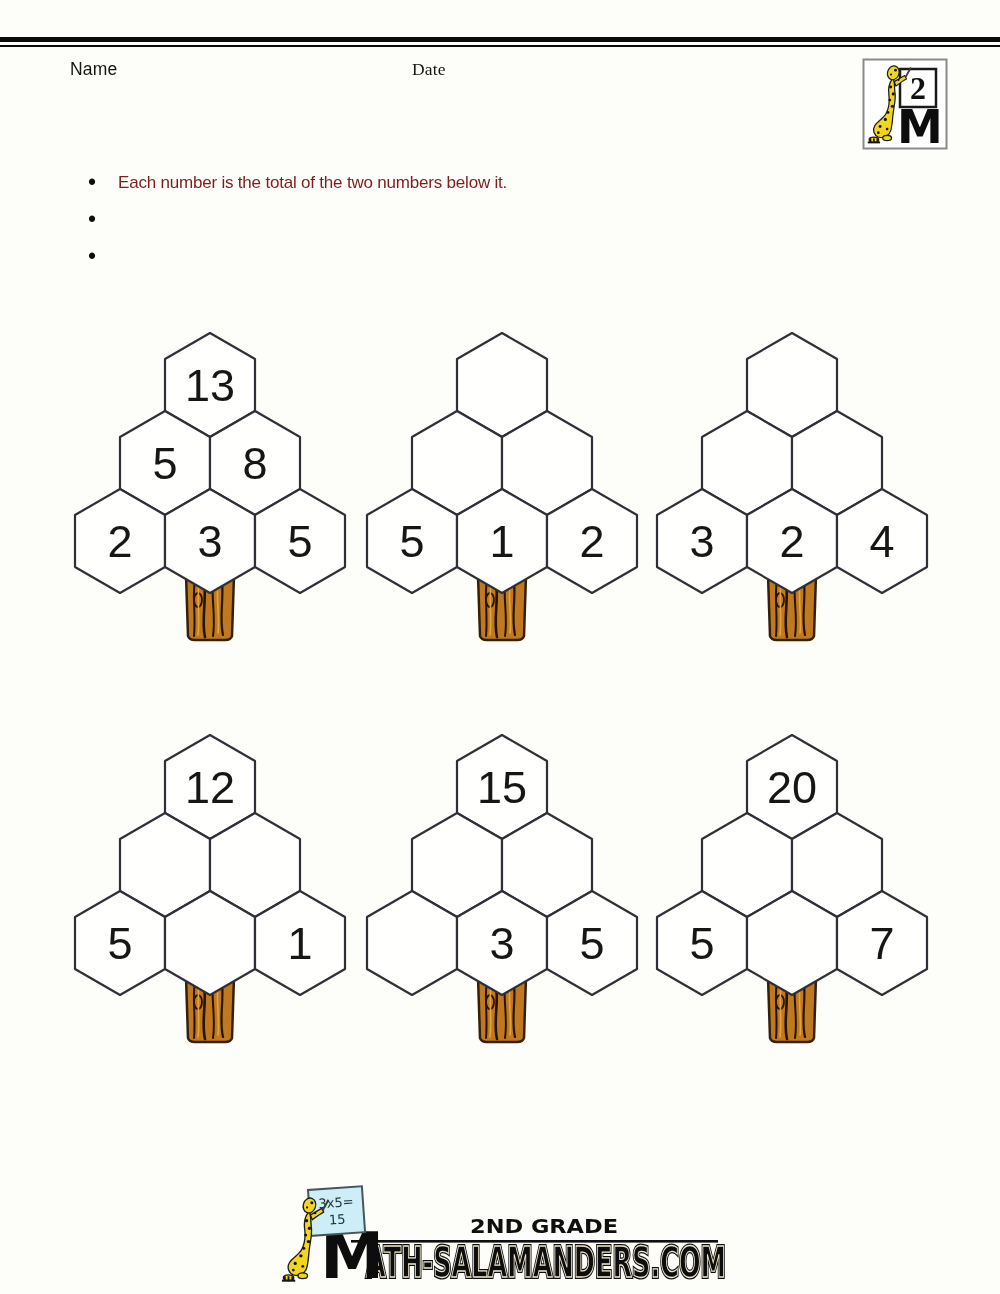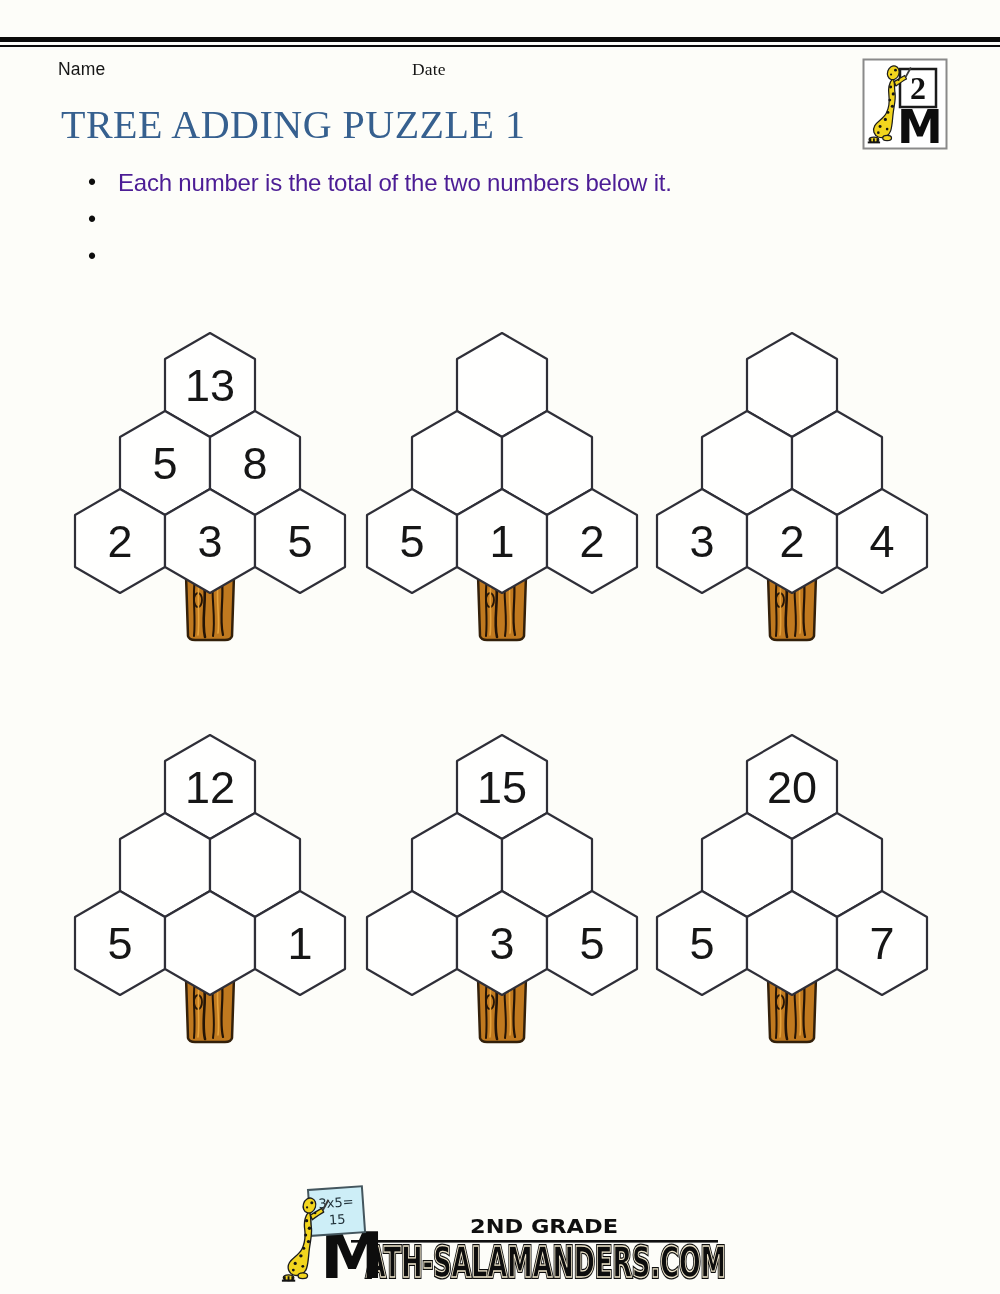--- a/index.html
+++ b/index.html
@@ -1,28 +1,28 @@
 <!DOCTYPE html>
 <html><head>
 <meta charset="utf-8">
 <style>
   html,body{margin:0;padding:0;background:#e9e9e9;}
   .page{position:relative;width:1000px;height:1294px;background:#fdfdf9;overflow:hidden;
         font-family:"Liberation Sans",sans-serif;color:#111;}
   .rule-thick{position:absolute;top:37px;left:0;width:1000px;height:5px;background:#0b0b0b;}
   .rule-thin{position:absolute;top:45px;left:0;width:1000px;height:2px;background:#0b0b0b;}
   .field-label{position:absolute;top:59px;font-size:17.5px;color:#161616;letter-spacing:0.2px;}
-  #name-label{left:58px;} #date-label{left:412px;font-family:Liberation Serif, serif;}
+  #name-label{left:70px;} #date-label{left:412px;font-family:Liberation Serif, serif;}
   .page-title{position:absolute;left:61px;top:101px;font-family:"Liberation Serif",serif;
       font-size:40px;color:#36608f;letter-spacing:0.5px;white-space:nowrap;}
   .header-logo{position:absolute;left:862px;top:58px;}
   .instructions{position:absolute;left:88px;top:164px;width:780px;}
   .instr-item{display:flex;align-items:flex-start;}
   .dot{width:30px;font-size:23px;line-height:37px;color:#0d0d0d;flex:0 0 30px;}
-  .lines{font-size:24px;line-height:37px;color:#4c1d95;letter-spacing:-0.2px;}
+  .lines{font-size:17px;line-height:37px;color:#7f1d1d;letter-spacing:-0.2px;}
   .tree{position:absolute;width:290px;height:315px;}
   #tree-1{left:65px;top:330px;} #tree-2{left:357px;top:330px;} #tree-3{left:647px;top:330px;}
   #tree-4{left:65px;top:732px;} #tree-5{left:357px;top:732px;} #tree-6{left:647px;top:732px;}
   .hex{fill:#fffffe;stroke:#2f2f38;stroke-width:2.2;stroke-linejoin:round;}
   .trunk{fill:#c0791f;stroke:#33200a;stroke-width:2.5;}
   .grain{fill:none;stroke:#241406;stroke-linecap:round;}
   .grain-light{fill:none;stroke:#e7a33b;stroke-linecap:round;}
   .hexnum{font-family:"Liberation Sans",sans-serif;font-size:45px;fill:#161616;text-anchor:middle;}
   .footer-logo{position:absolute;left:276px;top:1184px;}
   .sala-body{fill:#f2d51e;stroke:#1c1c1c;stroke-width:1.4;stroke-linejoin:round;}
@@ -89,21 +89,20 @@
       </g>
     </defs>
   </svg>
 
   <div class="rule-thick"></div>
   <div class="rule-thin"></div>
 
   <div id="name-label" class="field-label">Name</div>
   <div id="date-label" class="field-label">Date</div>
 
-  <div class="page-title">TREE ADDING PUZZLE 1</div>
 
   <svg class="header-logo" width="86" height="92" viewBox="0 0 86 92">
     <rect class="logo-box" x="1.5" y="1.5" width="83" height="89"></rect>
     <rect class="sign-box" x="38" y="11" width="36" height="38"></rect>
     <text class="logo-two" x="56" y="41">2</text>
     <text class="logo-m" x="58" y="85" font-size="46">M</text>
     <use href="#sala" transform="translate(4,6) scale(0.88)"></use>
   </svg>
 
   <div class="instructions">

